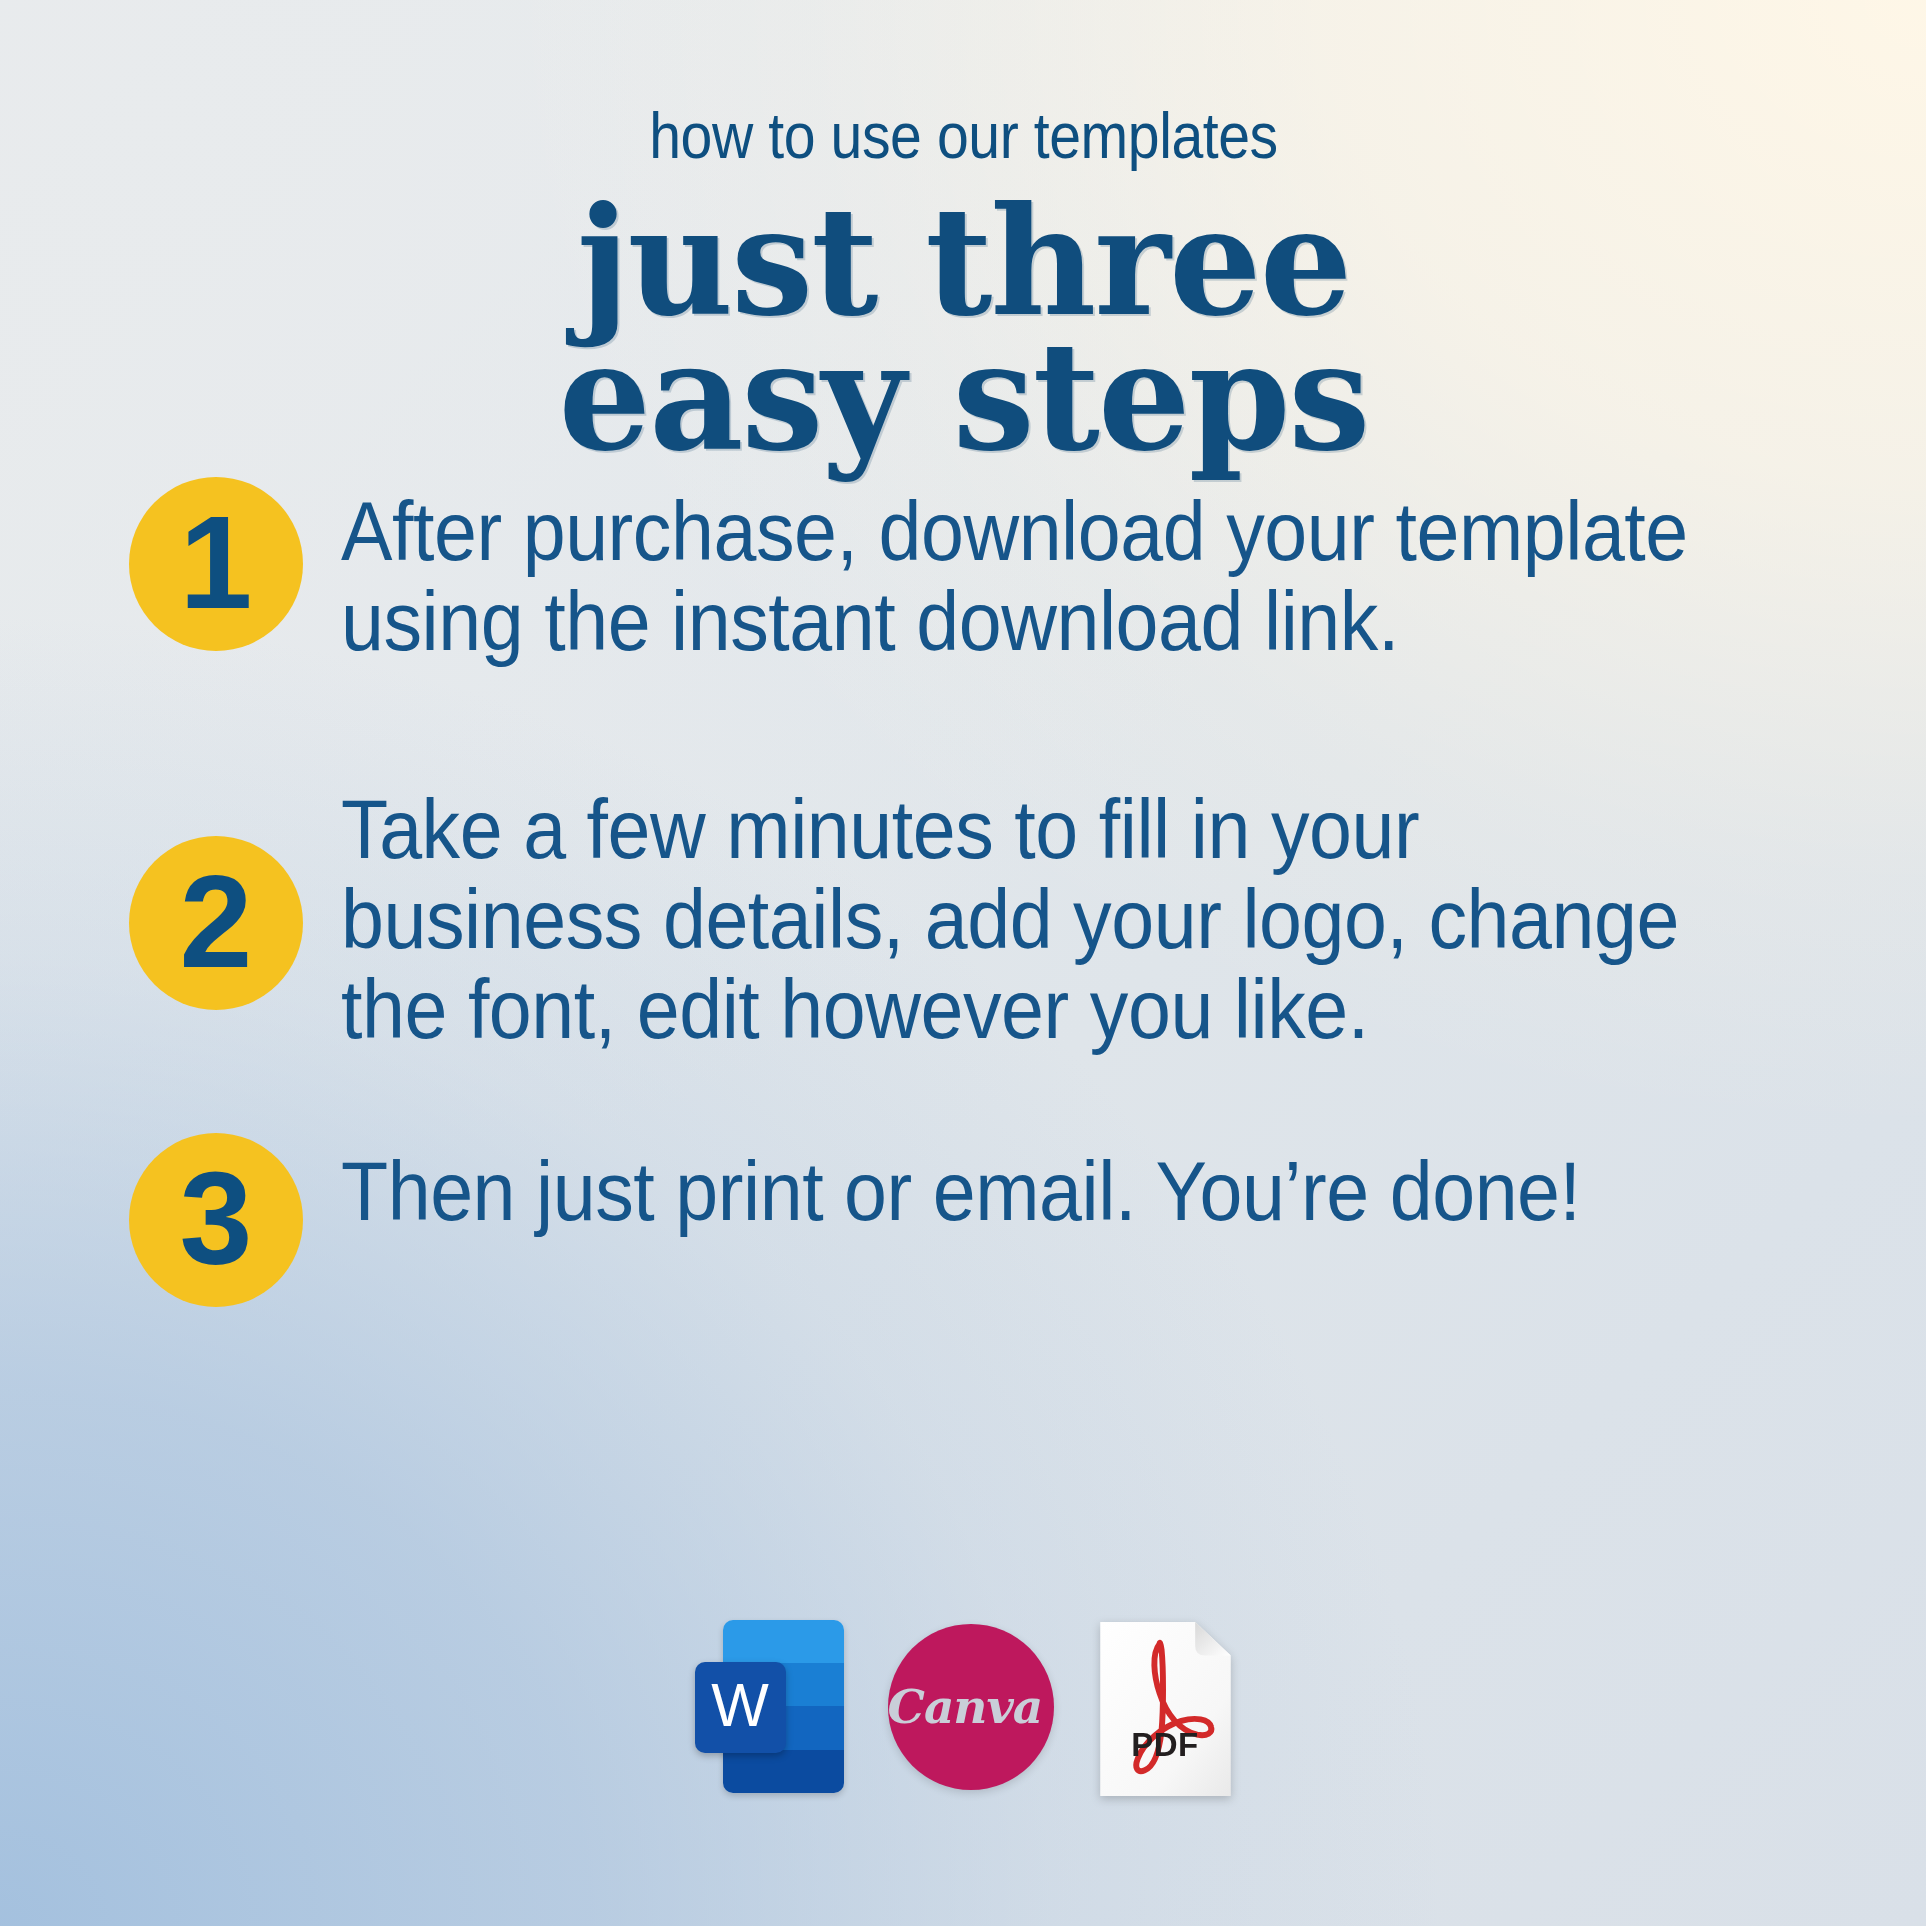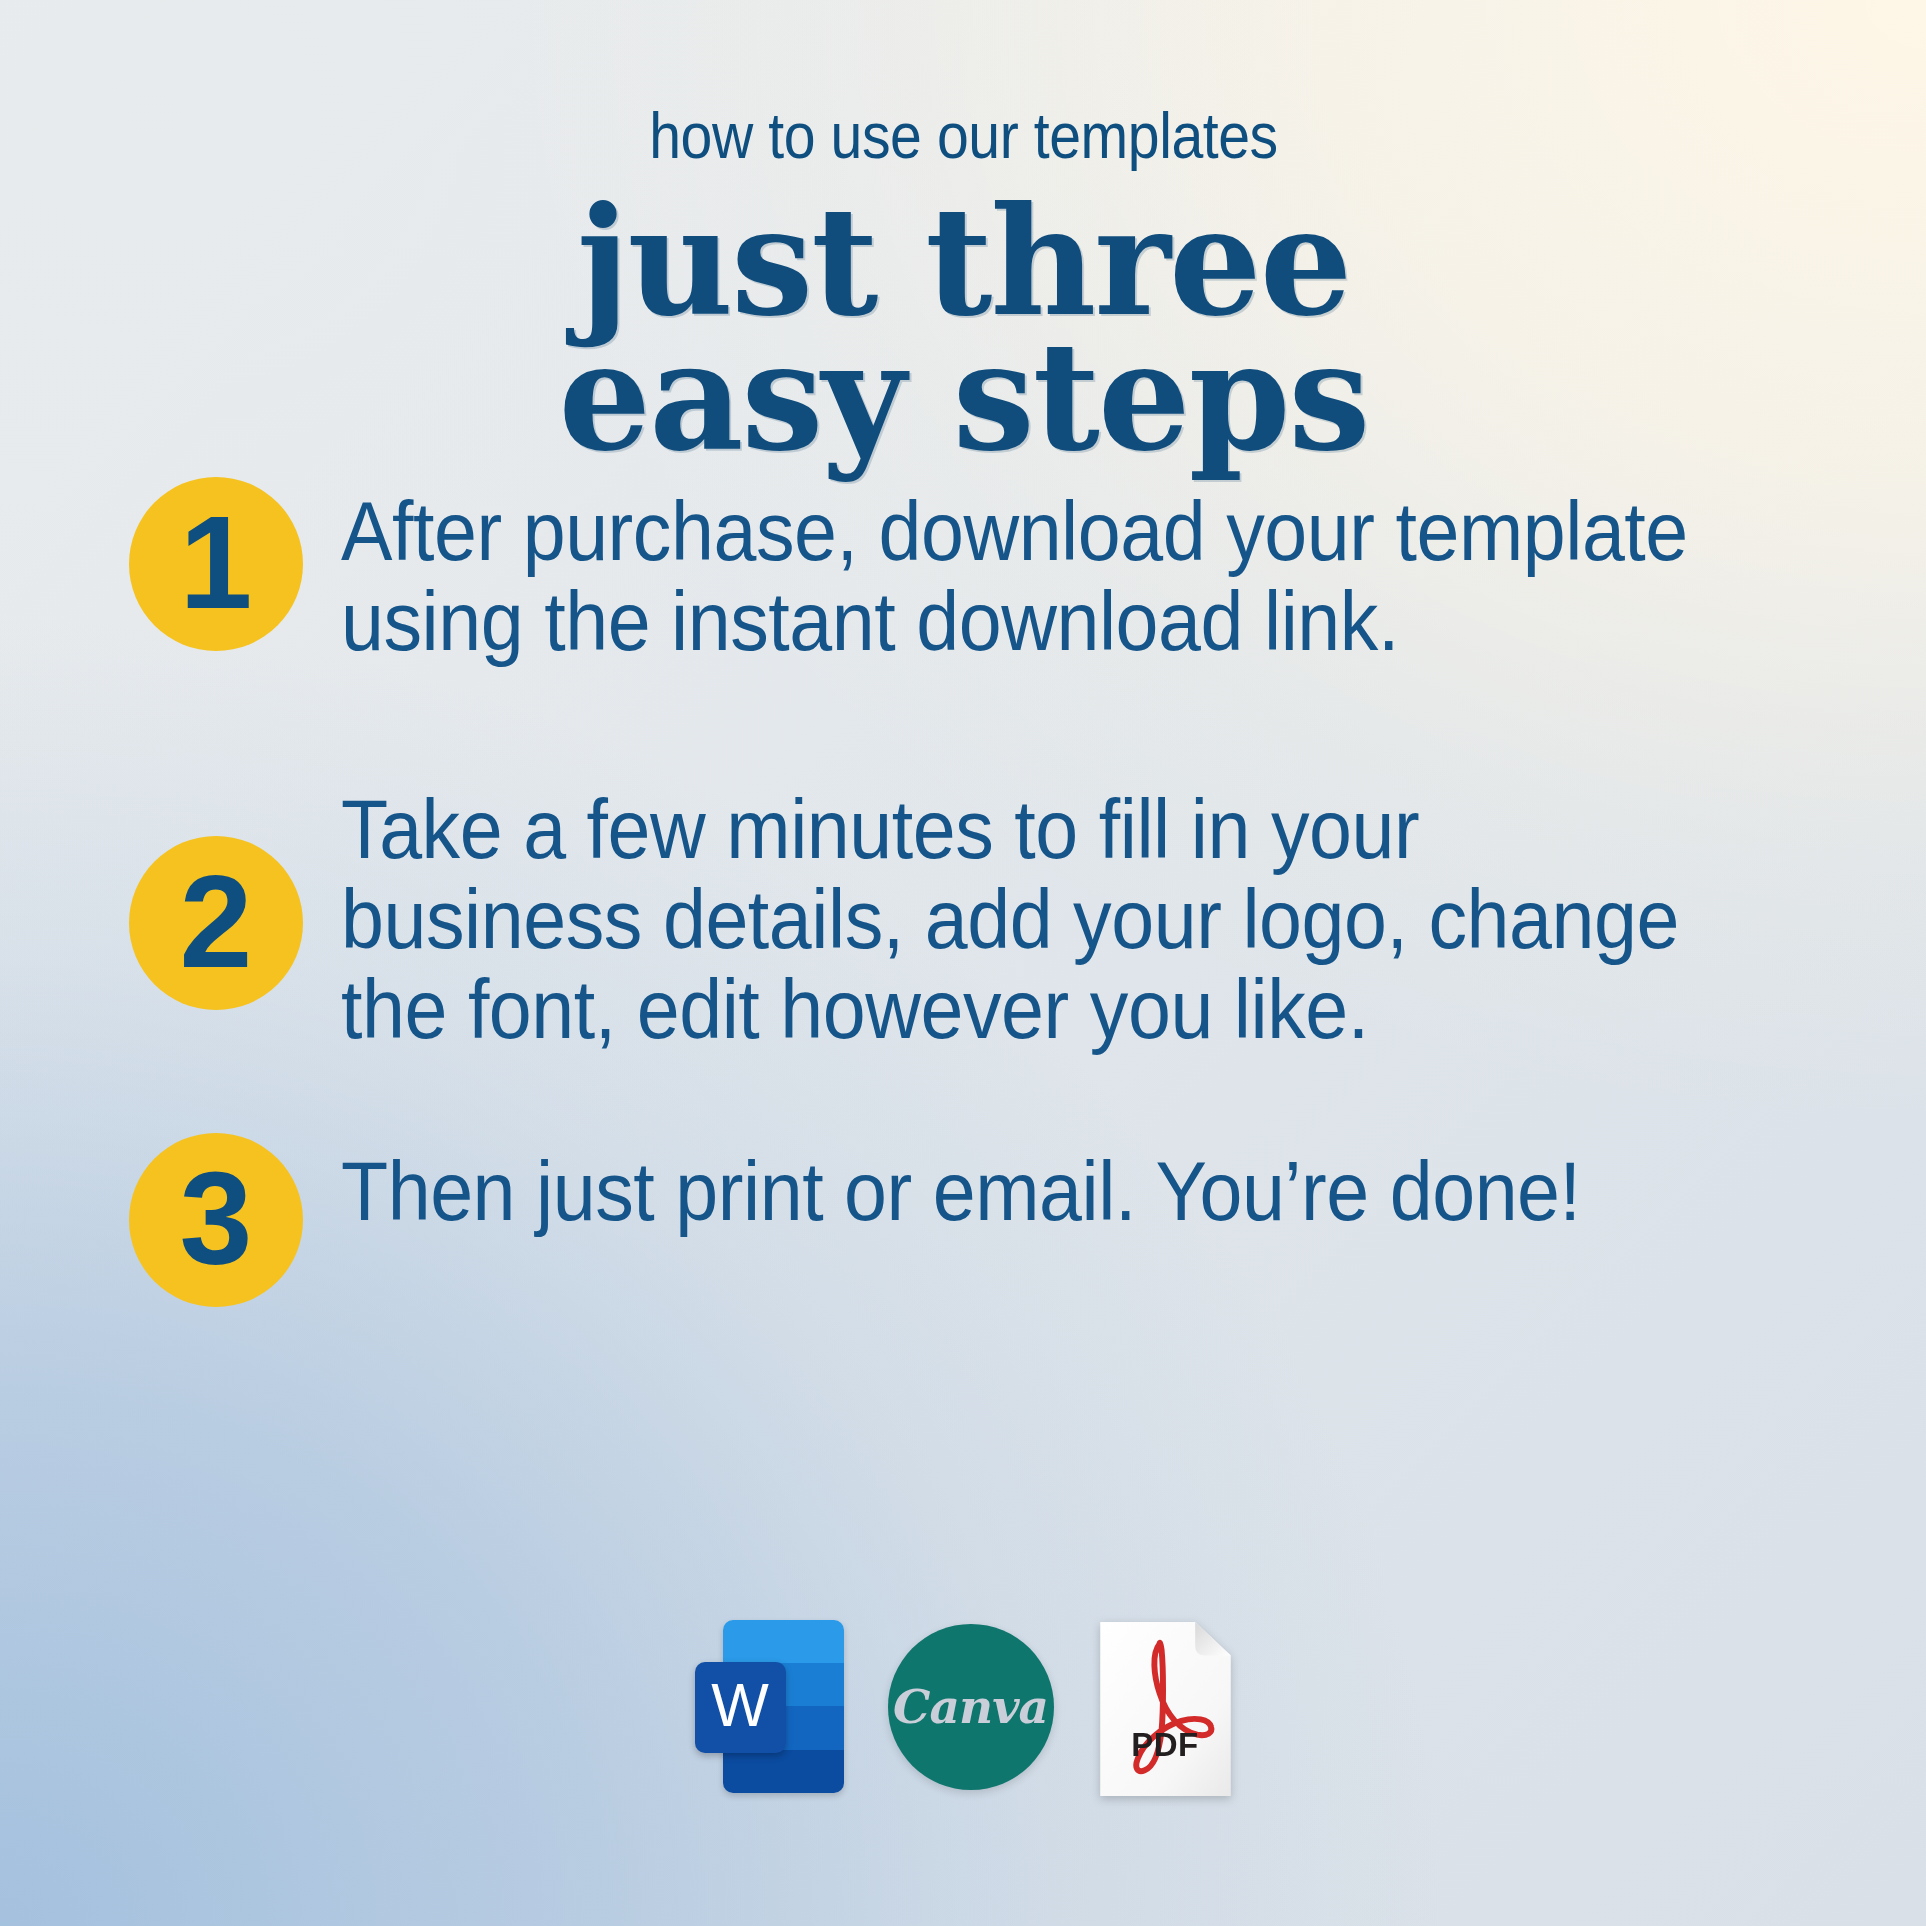--- a/index.html
+++ b/index.html
@@ -164,24 +164,23 @@
     font-weight:400;
     font-size:61px;
     line-height:1;
     transform:translateY(-2px);
   }
 
   
   .canva-logo {
     width:166px; height:166px;
     border-radius:50%;
-    background:#0f766e;
+    background:#be185d;
     display:flex;
     align-items:center;
-    justify-content:center;
     box-shadow:0 3px 8px rgba(0,0,0,0.14);
     margin-top:4px;
   }
   .canva-word {
     font-family:"DejaVu Serif", serif;
     font-style:italic;
     font-weight:700;
     font-size:47px;
     color:#c9ced8;
     letter-spacing:-1px;

